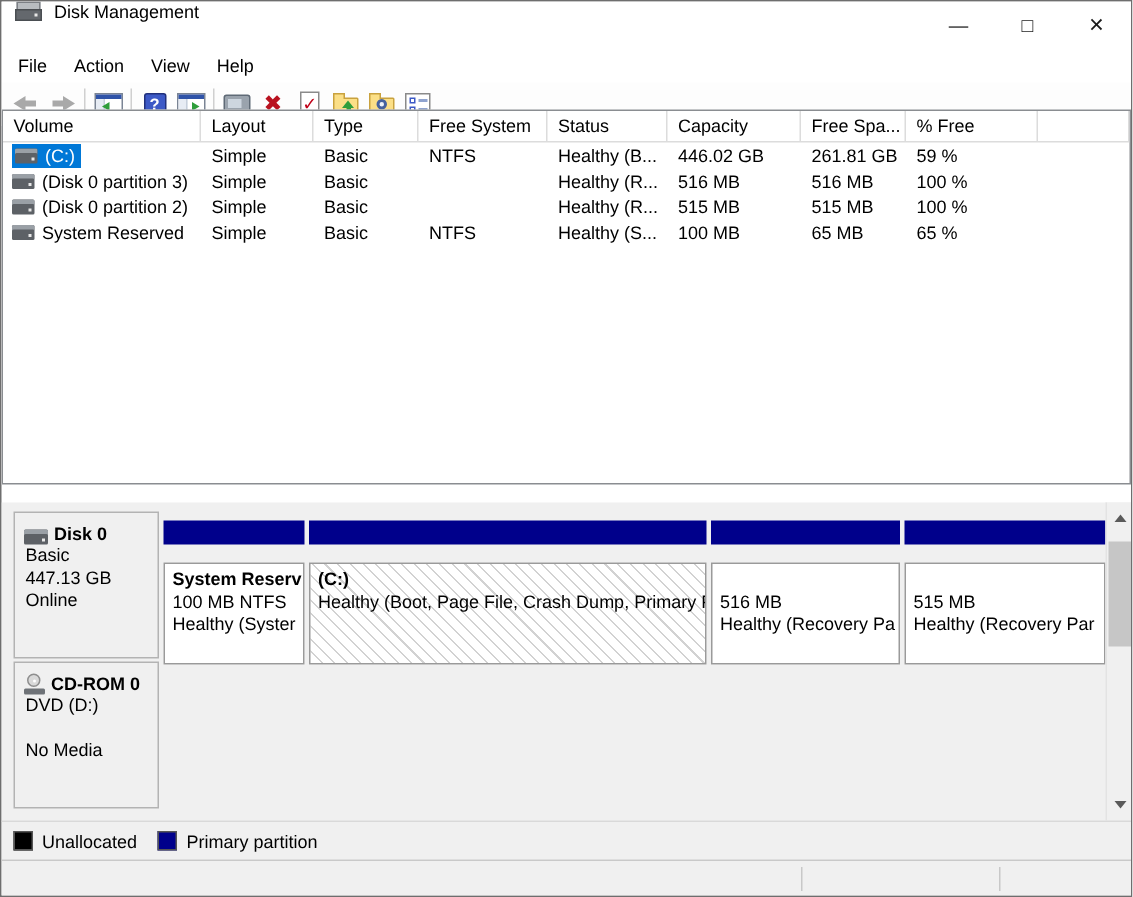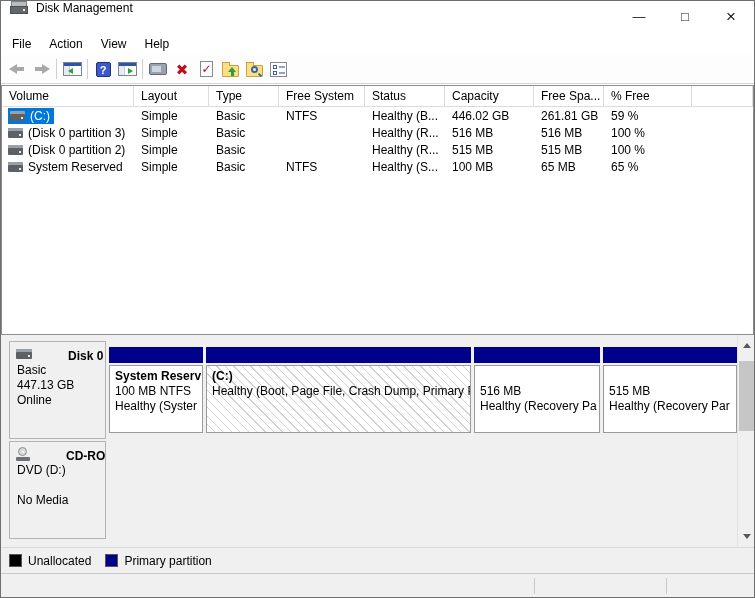--- a/index.html
+++ b/index.html
@@ -49,49 +49,49 @@
   .folder .upstem { position:absolute; top:6px; left:8px; width:3px; height:4px; background:#2f9e3b; }
   .folder .mag { position:absolute; top:0px; left:4px; width:7px; height:7px; border:2px solid #46629e; border-radius:50%; background:#eef2f8; }
   .folder .maghandle { position:absolute; top:8px; left:11px; width:4px; height:2px; background:#46629e; transform:rotate(45deg); }
   .listico { width:17px; height:15px; background:#fff; border:1px solid #8a8a8a; position:relative; }
   .listico .c1,.listico .c2 { position:absolute; left:2px; width:4px; height:4px; border:1px solid #3c59c6; }
   .listico .c1 { top:2px; } .listico .c2 { top:8px; }
   .listico .l1,.listico .l2 { position:absolute; left:8px; width:6px; height:2px; background:#8fa3cf; }
   .listico .l1 { top:3px; } .listico .l2 { top:9px; }
 
   
-  .volume-pane { position:absolute; top:84px; left:0; width:753px; height:250px; background:#fff; border:1px solid #8a8d91; overflow:hidden; }
+  .volume-pane { position:absolute; top:72px; left:0; width:753px; height:250px; background:#fff; border:1px solid #8a8d91; overflow:hidden; }
   .vhead, .vrow { display:grid; grid-template-columns:132px 75px 70px 86px 80px 89px 70px 88px 1fr; align-items:center; }
   .vhead { height:21px; border-bottom:1px solid #dcdcdc; }
   .vhead .hcell { height:100%; display:flex; align-items:center; padding-left:7px; border-right:1px solid #dcdcdc; white-space:nowrap; overflow:hidden; }
   .vrow { height:17px; }
   .vrow .cell { padding-left:7px; white-space:nowrap; overflow:hidden; }
   .volcell { display:flex; align-items:center; padding-left:6px !important; }
   .drvico { width:15px; height:10px; border-radius:1px; background:#5d6166; box-shadow:inset 0 3px 0 #9aa0a6; position:relative; flex:none; margin-right:5px; }
   .drvico:after { content:""; position:absolute; right:2px; bottom:2px; width:2px; height:2px; background:#e8e8e8; }
   .selwrap { display:flex; align-items:center; background:#0078d7; color:#fff; padding:0 4px 0 2px; height:16px; }
   .selwrap .drvico { margin-right:5px; }
 
   
   .graphic-pane { position:absolute; top:334px; left:0; width:753px; height:212px; background:#f0f0f0; }
   .disk-label { position:absolute; left:8px; width:97px; height:98px; background:#f0f0f0; border:1px solid #b3b3b3; overflow:hidden; }
   .disk-label.d0 { top:6px; }
   .disk-label.cd { top:106px; }
-  .disk-label .hd { display:flex; align-items:flex-start; padding:7px 0 0 6px; font-weight:bold; white-space:nowrap;gap:32px; }
+  .disk-label .hd { display:flex; align-items:flex-end; padding:7px 0 0 6px; font-weight:bold; white-space:nowrap; }
   .disk-label .hd .drvico { width:16px; height:10px; margin-right:4px; }
   .disk-label .line { padding-left:7px; line-height:15px; white-space:nowrap; }
   .disk-label .spacer { height:15px; }
   .cdico { position:relative; width:15px; height:12px; margin:0 3px 0 0; flex:none; }
   .cdico .disc { position:absolute; top:-2px; left:2px; width:9px; height:9px; border-radius:50%; background:#d9d9d9; border:1px solid #8e8e8e; }
   .cdico .disc:after { content:""; position:absolute; top:3px; left:3px; width:2px; height:2px; border-radius:50%; background:#fff; }
   .cdico .tray { position:absolute; bottom:0; left:0; width:14px; height:4px; background:#6e7277; border-radius:1px; }
 
   .part { position:absolute; top:12px; height:86px; }
   .part .band { height:16px; background:#00008b; }
-  .part .pbody { margin-top:2px; height:68px; background:#fff; border:1px solid #9a9a9a; padding:3px 2px 0 5px; overflow:hidden; }
+  .part .pbody { margin-top:12px; height:68px; background:#fff; border:1px solid #9a9a9a; padding:3px 2px 0 5px; overflow:hidden; }
   .part .pbody.center { display:flex; flex-direction:column; justify-content:center; padding-top:0; }
   .part .t1 { font-weight:bold; line-height:15px; white-space:nowrap; }
   .part .t2, .part .t3 { line-height:15px; white-space:nowrap; }
   .part.selected .pbody { background-image:repeating-linear-gradient(45deg, #ffffff 0 5px, #d2d2d2 5px 6px); }
 
   .vscroll { position:absolute; top:0; right:0; width:17px; height:212px; background:#f0f0f0; border-left:1px solid #e3e3e3; }
   .vscroll .btn { position:absolute; left:0; width:17px; height:17px; display:flex; align-items:center; justify-content:center; }
   .vscroll .btn.up { top:2px; } .vscroll .btn.down { bottom:2px; }
   .tri-up { width:0; height:0; border-left:4px solid transparent; border-right:4px solid transparent; border-bottom:5px solid #5a5a5a; }
   .tri-down { width:0; height:0; border-left:4px solid transparent; border-right:4px solid transparent; border-top:5px solid #5a5a5a; }

